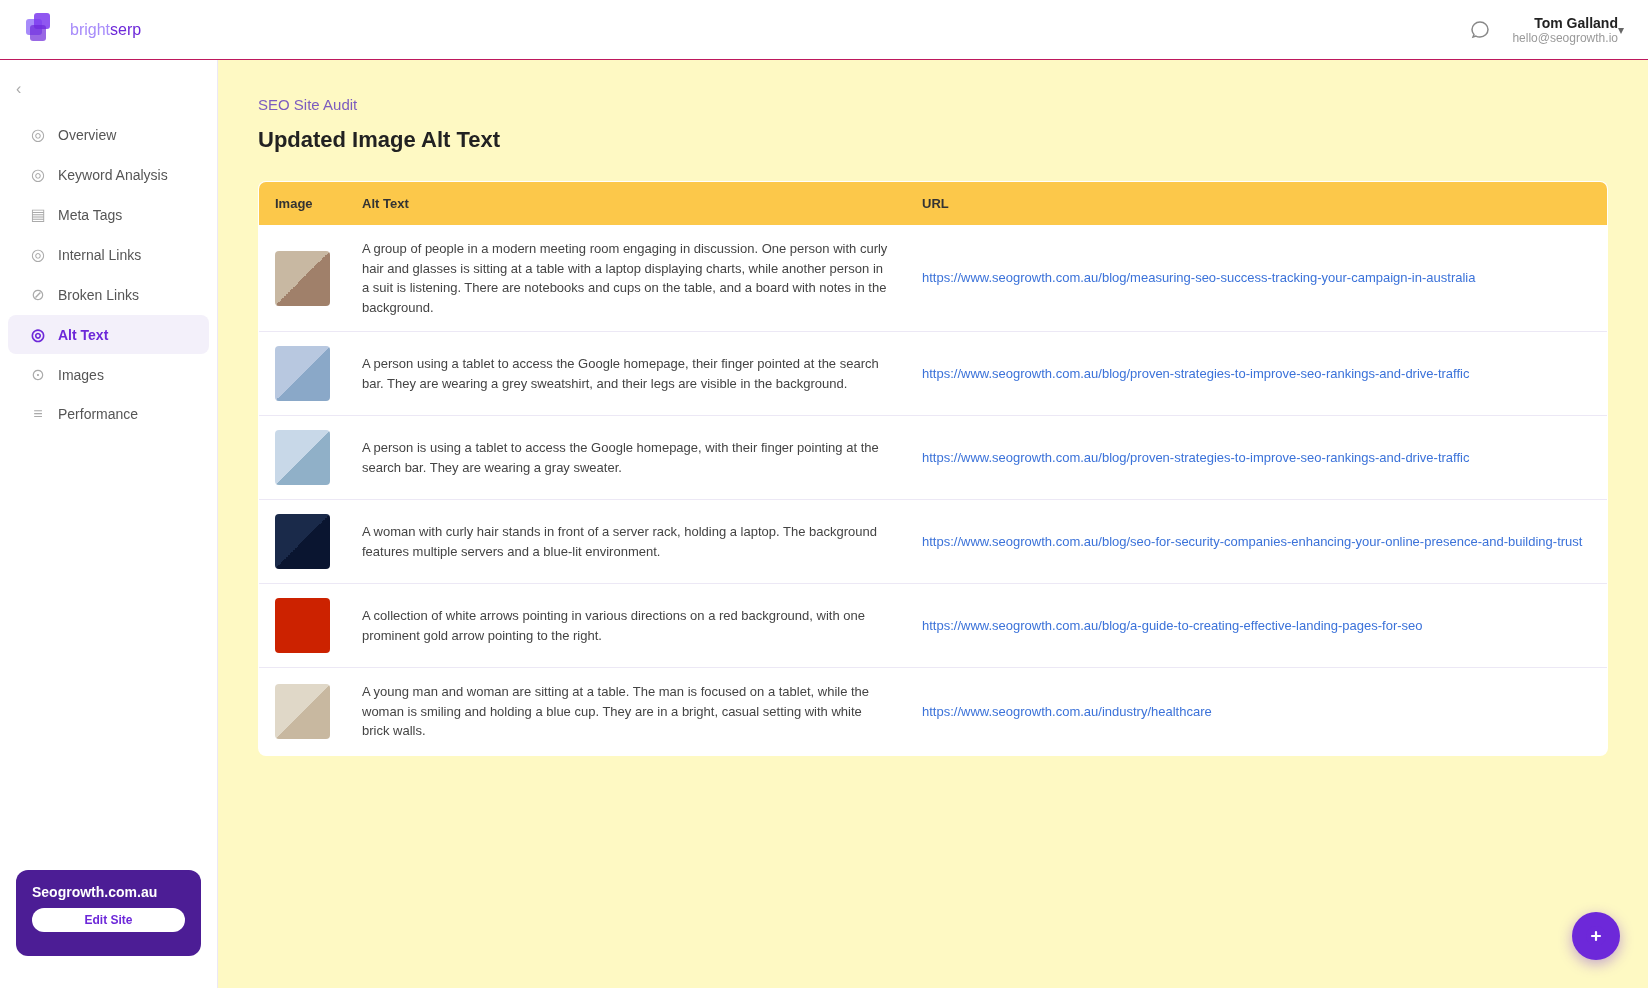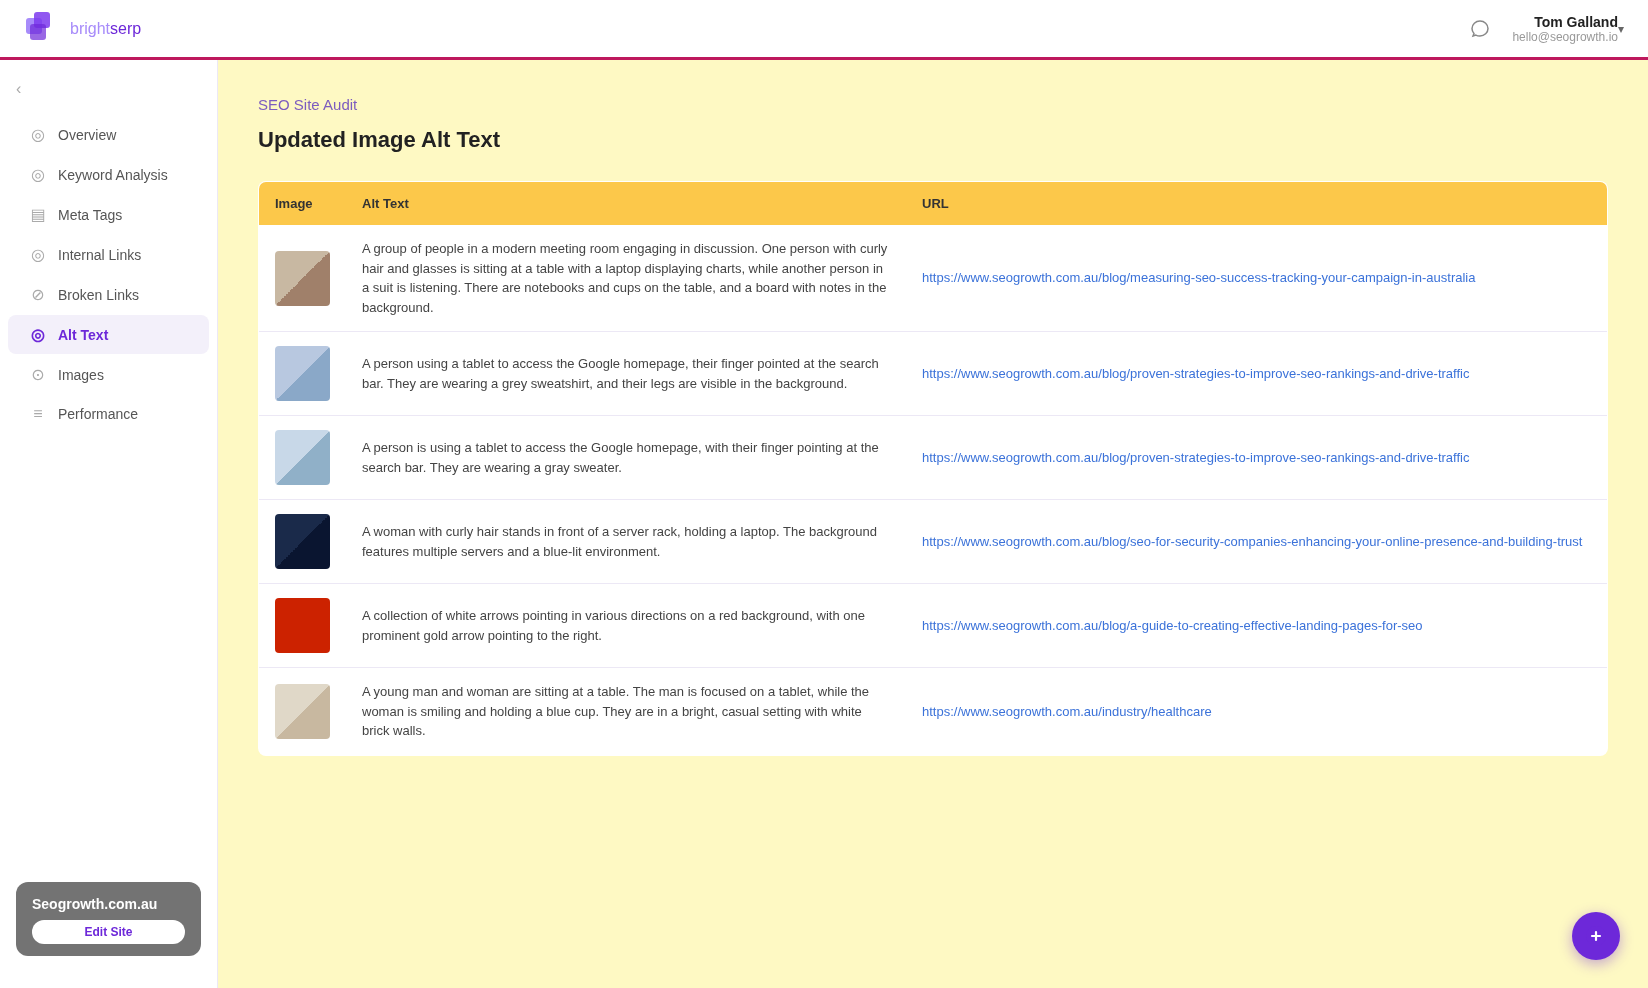--- a/index.html
+++ b/index.html
@@ -6,21 +6,21 @@
     body { font-family: -apple-system, BlinkMacSystemFont, 'Segoe UI', sans-serif; background: #f7f5fb; display: flex; flex-direction: column; height: 988px; width: 1648px; overflow: hidden; }
 
     
     .top-header {
       height: 60px;
       background: #fff;
       display: flex;
       align-items: center;
       justify-content: space-between;
       padding: 0 24px;
-      border-bottom: 3px solid #be185d;
+      border-bottom: 1px solid #be185d;
       flex-shrink: 0;
     }
     .logo-area {
       display: flex;
       align-items: center;
       gap: 8px;
     }
     .logo-icon {
       width: 38px;
       height: 38px;
@@ -90,23 +90,23 @@
       margin: 1px 8px;
       transition: background 0.1s;
     }
     .sidebar-item.active { background: #f3f0fa; color: #6d28d9; font-weight: 600; }
     .sidebar-item-icon { font-size: 16px; color: #aaa; width: 20px; text-align: center; }
     .sidebar-item.active .sidebar-item-icon { color: #6d28d9; }
     .sidebar-bottom {
       padding: 16px;
     }
     .site-card {
-      background: #737373;
+      background: #4c1d95;
       border-radius: 12px;
-      padding: 14px 16px 12px;
+      padding: 14px 16px 24px;
       color: #fff;
     }
     .site-card-name { font-size: 14px; font-weight: 700; margin-bottom: 8px; }
     .edit-site-btn {
       background: #fff;
       color: #6d28d9;
       border: none;
       border-radius: 20px;
       padding: 5px 16px;
       font-size: 12px;

